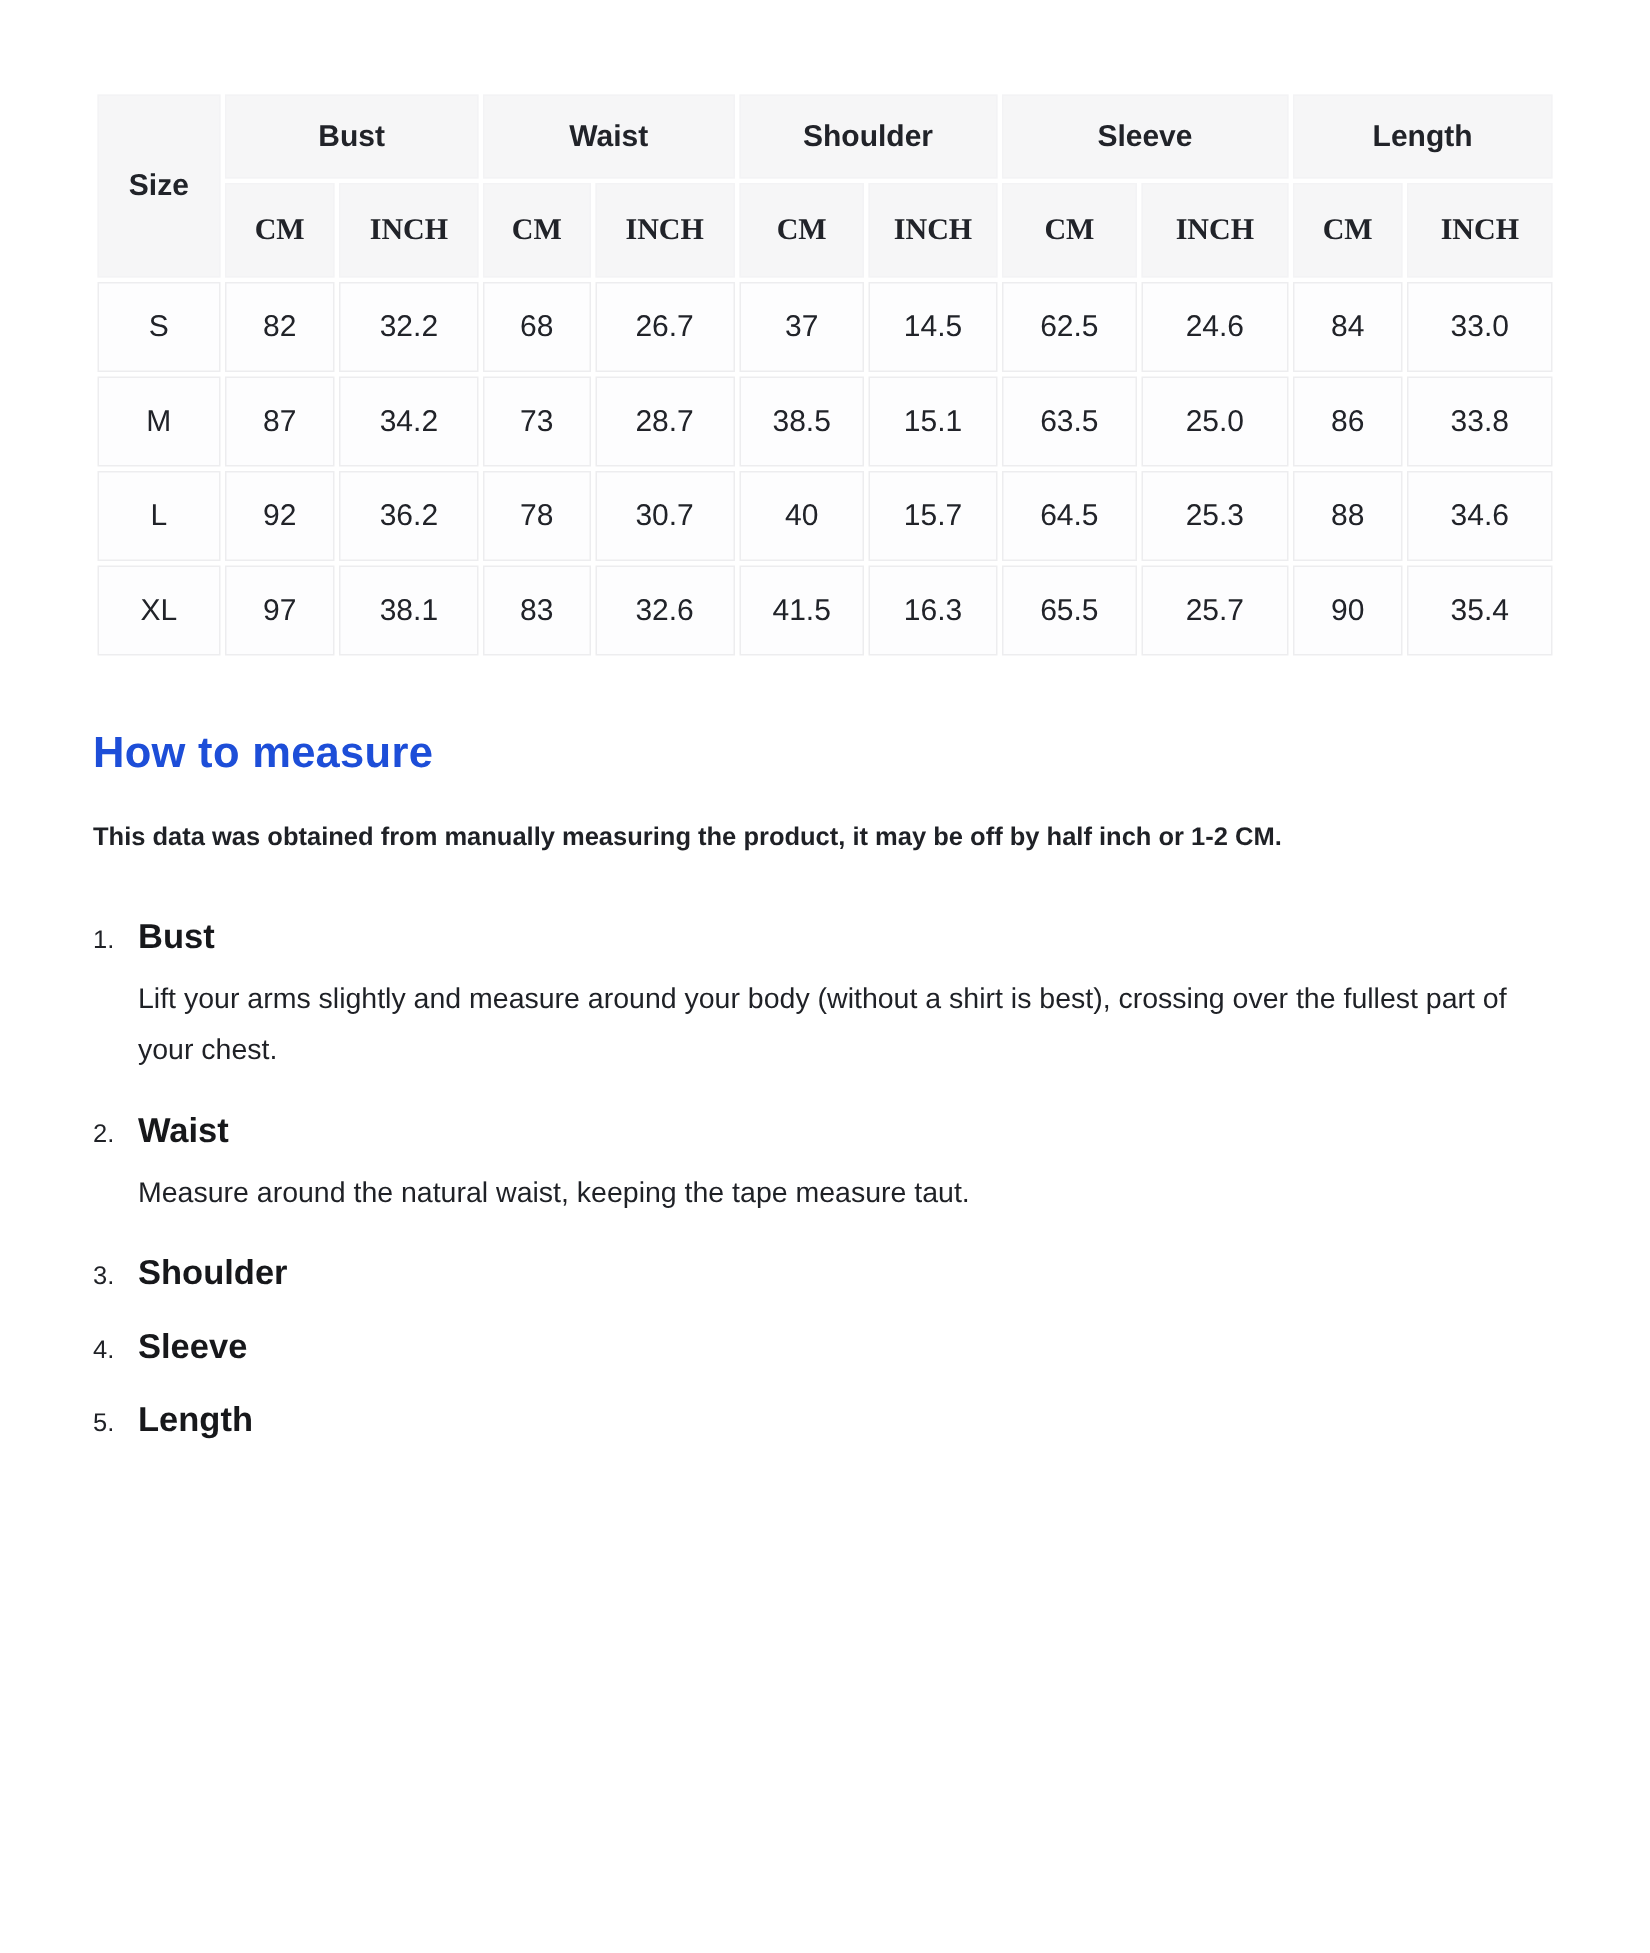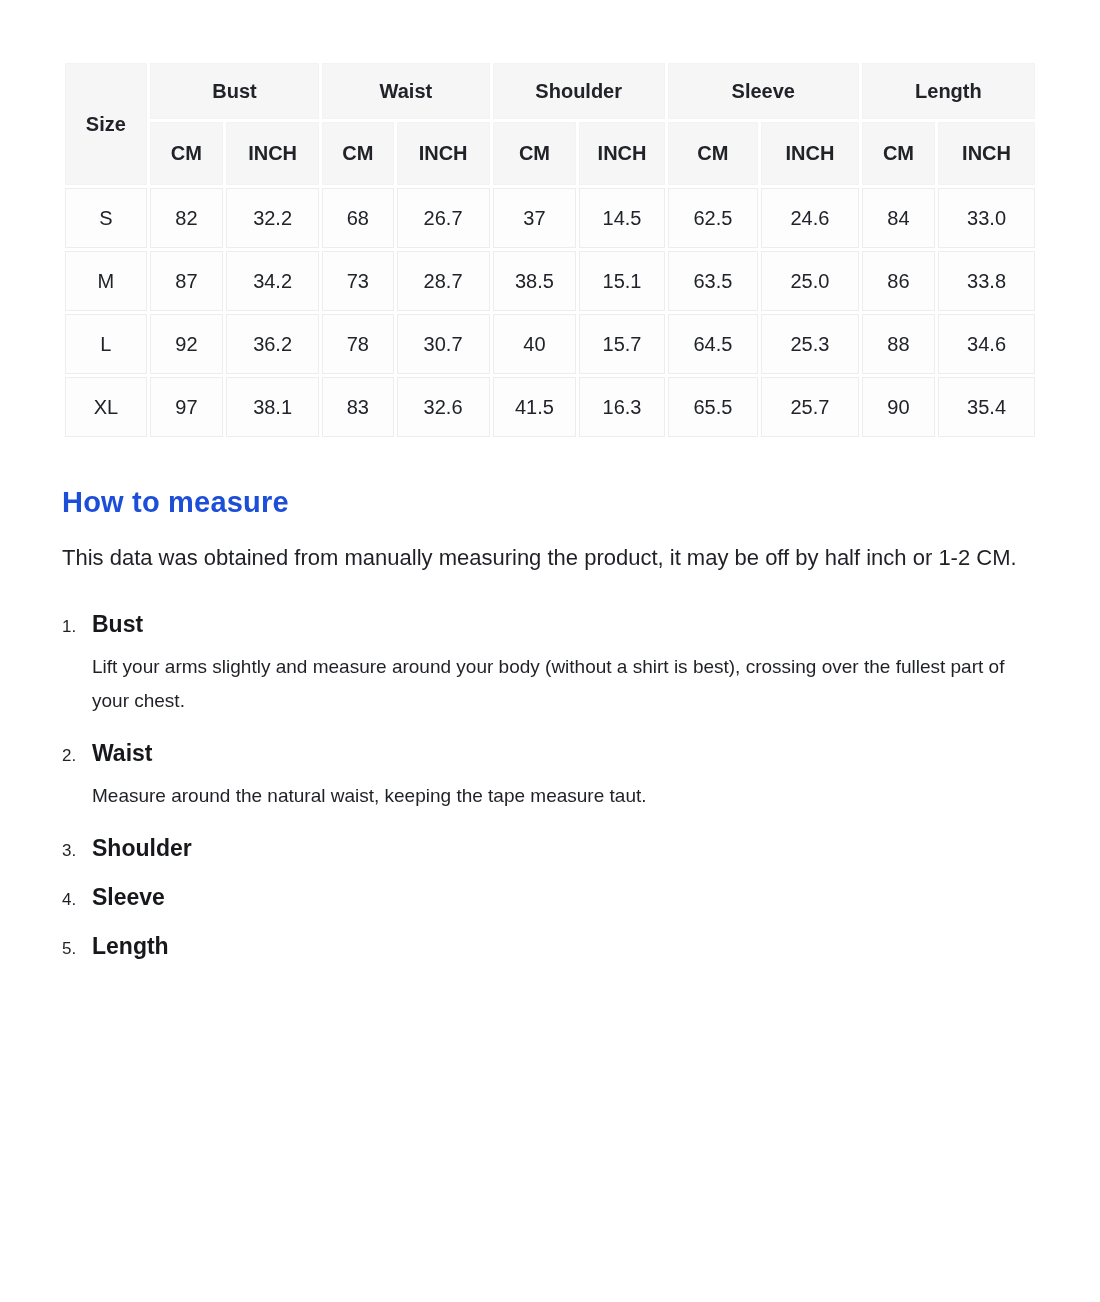--- a/index.html
+++ b/index.html
@@ -33,21 +33,21 @@
     background: #f6f6f7;
     border: 1px solid #f3f3f5;
     font-weight: bold;
   }
   table.size-chart td {
     background: #fdfdfe;
     border: 1px solid #ededef;
     font-weight: normal;
   }
   tr.group-row th { height: 56px; }
-  tr.unit-row th  { height: 63px; }
+  tr.unit-row th  { height: 63px; font-family: Liberation Serif, serif; }
   tbody tr td     { height: 60px; }
 
   col.c-size  { width: 8.7%; }
   col.c-cm-1  { width: 7.8%; }
   col.c-in-1  { width: 9.9%; }
   col.c-cm-2  { width: 7.6%; }
   col.c-in-2  { width: 9.9%; }
   col.c-cm-3  { width: 8.9%; }
   col.c-in-3  { width: 9.1%; }
   col.c-cm-4  { width: 9.6%; }
@@ -58,24 +58,25 @@
   
   .htm-title {
     margin-top: 46px;
     font-size: 29px;
     font-weight: bold;
     color: #1d4ed8;
     letter-spacing: 0.2px;
   }
   .htm-intro {
     margin-top: 22px;
-    font-size: 22px;
+    font-size: 17px;
     line-height: 34px;
     max-width: 980px;
     color: #1f2126;
+    font-weight: bold;
   }
   .steps { margin-top: 36px; }
   .step { margin-bottom: 22px; }
   .step-header {
     display: flex;
     align-items: baseline;
   }
   .step-number {
     width: 30px;
     flex: 0 0 30px;

